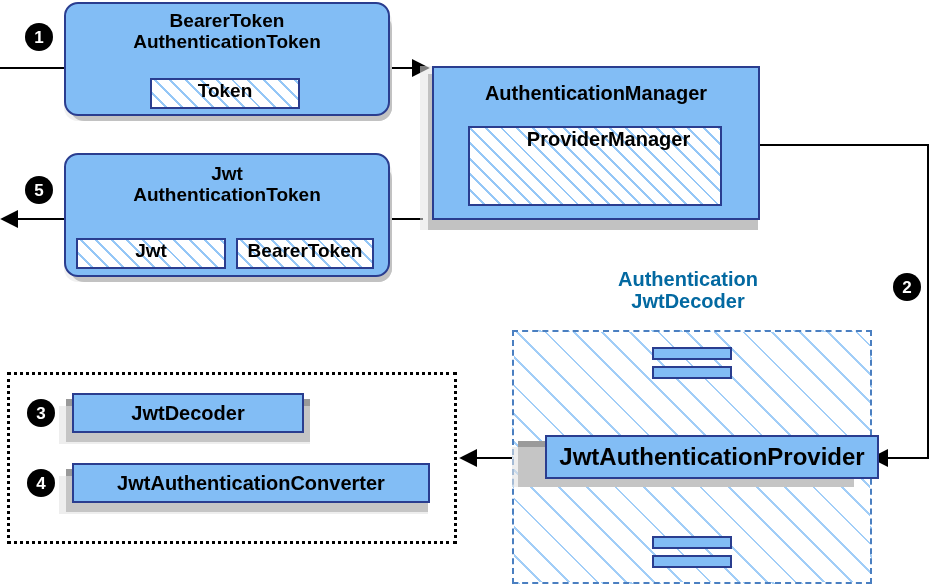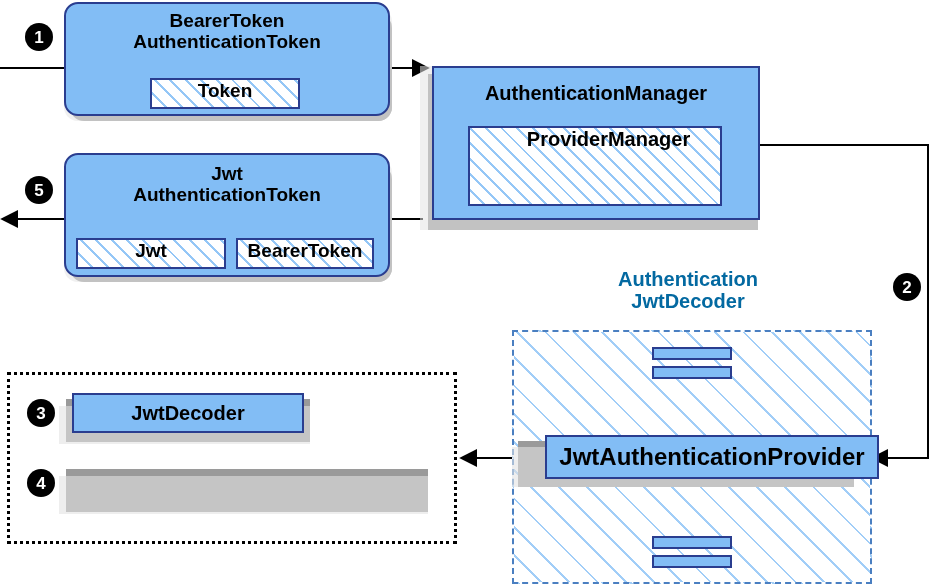--- a/index.html
+++ b/index.html
@@ -192,17 +192,20 @@
   <div class="shadow-light" style="left:59px;top:406px;width:251px;height:38px;opacity:.6;"></div>
   <div class="blue-box abs" style="left:72px;top:393px;width:232px;height:40px;font-size:20px;">
     <span>JwtDecoder</span>
   </div>
   <div class="badge" style="left:28px;top:400px;">
     <span>3</span>
   </div>
 
   <div class="shadow-dark" style="left:66px;top:469px;width:362px;height:43px;"></div>
   <div class="shadow-light" style="left:59px;top:476px;width:369px;height:38px;opacity:.6;"></div>
+  <div class="blue-box abs" style="left:72px;top:463px;width:358px;height:40px;font-size:20px;">
+    <span>JwtAuthenticationConverter</span>
+  </div>
   <div class="badge" style="left:28px;top:470px;">
     <span>4</span>
   </div>
 
 </div>
 
 </body></html>

